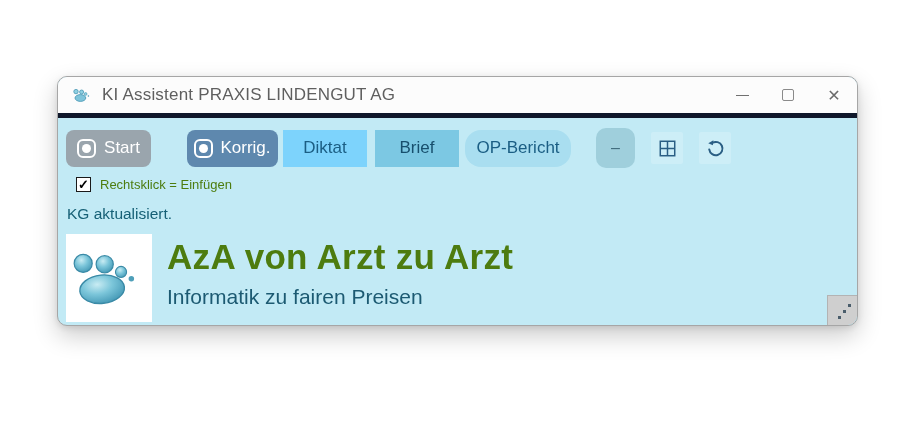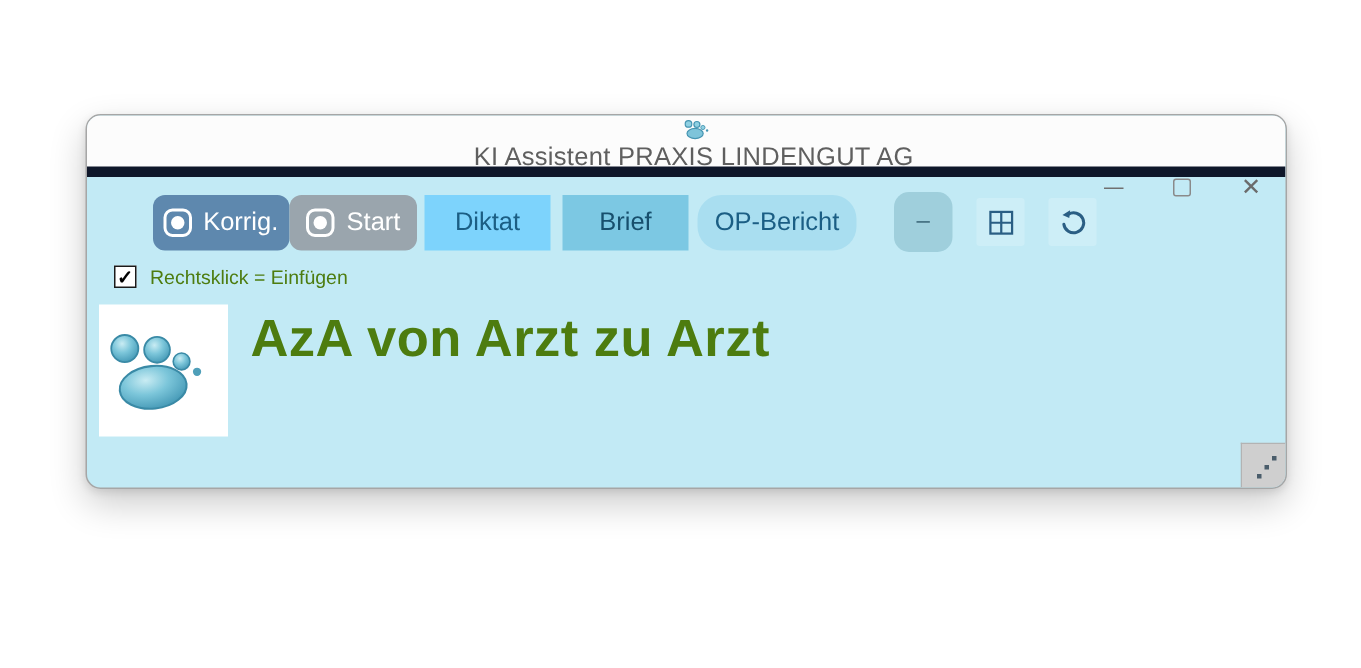--- a/index.html
+++ b/index.html
@@ -9,22 +9,21 @@
   .window {
     position:absolute; left:57px; top:76px; width:801px; height:250px;
     background:#c2eaf5; border:1px solid #a6a6a6; border-radius:10px;
     box-shadow:0 10px 24px rgba(0,0,0,0.20), 0 2px 6px rgba(0,0,0,0.10);
     overflow:hidden;
   }
 
   
   .titlebar {
     height:41px; background:#fcfcfc; display:flex; align-items:center;
-    border-bottom:7px solid #0f172a;
-    flex-direction:column;
+    border-bottom:5px solid #0f172a;
   }
   .titlebar .app-icon { width:20px; height:18px; margin-left:14px; flex:0 0 auto; }
   .titlebar .title {
     margin-left:10px; font-size:17px; color:#5f5f5f; white-space:nowrap;
     letter-spacing:0.2px;
   }
   .win-controls { margin-left:auto; display:flex; align-items:center; height:100%; }
   .win-btn {
     width:46px; height:100%; display:flex; align-items:center; justify-content:center;
     color:#707070; font-size:17px; cursor:default; background:transparent; border:none;
@@ -106,31 +105,31 @@
       <button class="win-btn">
         <span class="max-glyph"></span>
       </button>
       <button class="win-btn">
         <span class="close-glyph">✕</span>
       </button>
     </div>
   </div>
 
   <div class="toolbar">
+    <button class="tb-btn btn-start">
+      <span class="rec-icon">
+          <i></i>
+        </span>
+      <span>Start</span>
+    </button>
     <button class="tb-btn btn-korrig">
       <span class="rec-icon">
           <i></i>
         </span>
       <span>Korrig.</span>
-    </button>
-    <button class="tb-btn btn-start">
-      <span class="rec-icon">
-          <i></i>
-        </span>
-      <span>Start</span>
     </button>
     <button class="tb-btn btn-diktat">
       <span>Diktat</span>
     </button>
     <button class="tb-btn btn-brief">
       <span>Brief</span>
     </button>
     <button class="tb-btn btn-op">
       <span>OP-Bericht</span>
     </button>
@@ -152,40 +151,42 @@
     </button>
   </div>
 
   <div class="option-row">
     <span class="checkbox">
       <span class="mark">✓</span>
     </span>
     <span class="option-label">Rechtsklick = Einfügen</span>
   </div>
 
+  <div class="status-text">KG aktualisiert.</div>
 
   <div class="brand-row">
     <div class="brand-logo">
       <svg width="86" height="88" viewBox="0 0 100 100">
         <defs>
           <radialGradient id="drop" cx="40%" cy="32%" r="75%">
             <stop offset="0%" stop-color="#c9ecf3"></stop>
             <stop offset="45%" stop-color="#7cc6da"></stop>
             <stop offset="100%" stop-color="#3f94b2"></stop>
           </radialGradient>
         </defs>
         <ellipse cx="42" cy="63" rx="26" ry="16.5" fill="url(#drop)" stroke="#3a8aa6" stroke-width="1.6" transform="rotate(-6 42 63)"></ellipse>
         <circle cx="20" cy="33" r="10.5" fill="url(#drop)" stroke="#3a8aa6" stroke-width="1.4"></circle>
         <circle cx="45" cy="34" r="10" fill="url(#drop)" stroke="#3a8aa6" stroke-width="1.4"></circle>
         <circle cx="64" cy="43" r="6.5" fill="url(#drop)" stroke="#3a8aa6" stroke-width="1.2"></circle>
         <circle cx="76" cy="51" r="3.2" fill="#4f9fb9"></circle>
       </svg>
     </div>
     <div class="brand-text">
       <div class="brand-title">AzA von Arzt zu Arzt</div>
+      <div class="brand-subtitle">Informatik zu fairen Preisen</div>
     </div>
   </div>
 
   <div class="resize-grip">
       <i></i>
       <i></i>
       <i></i>
     </div>
 
 </div>

